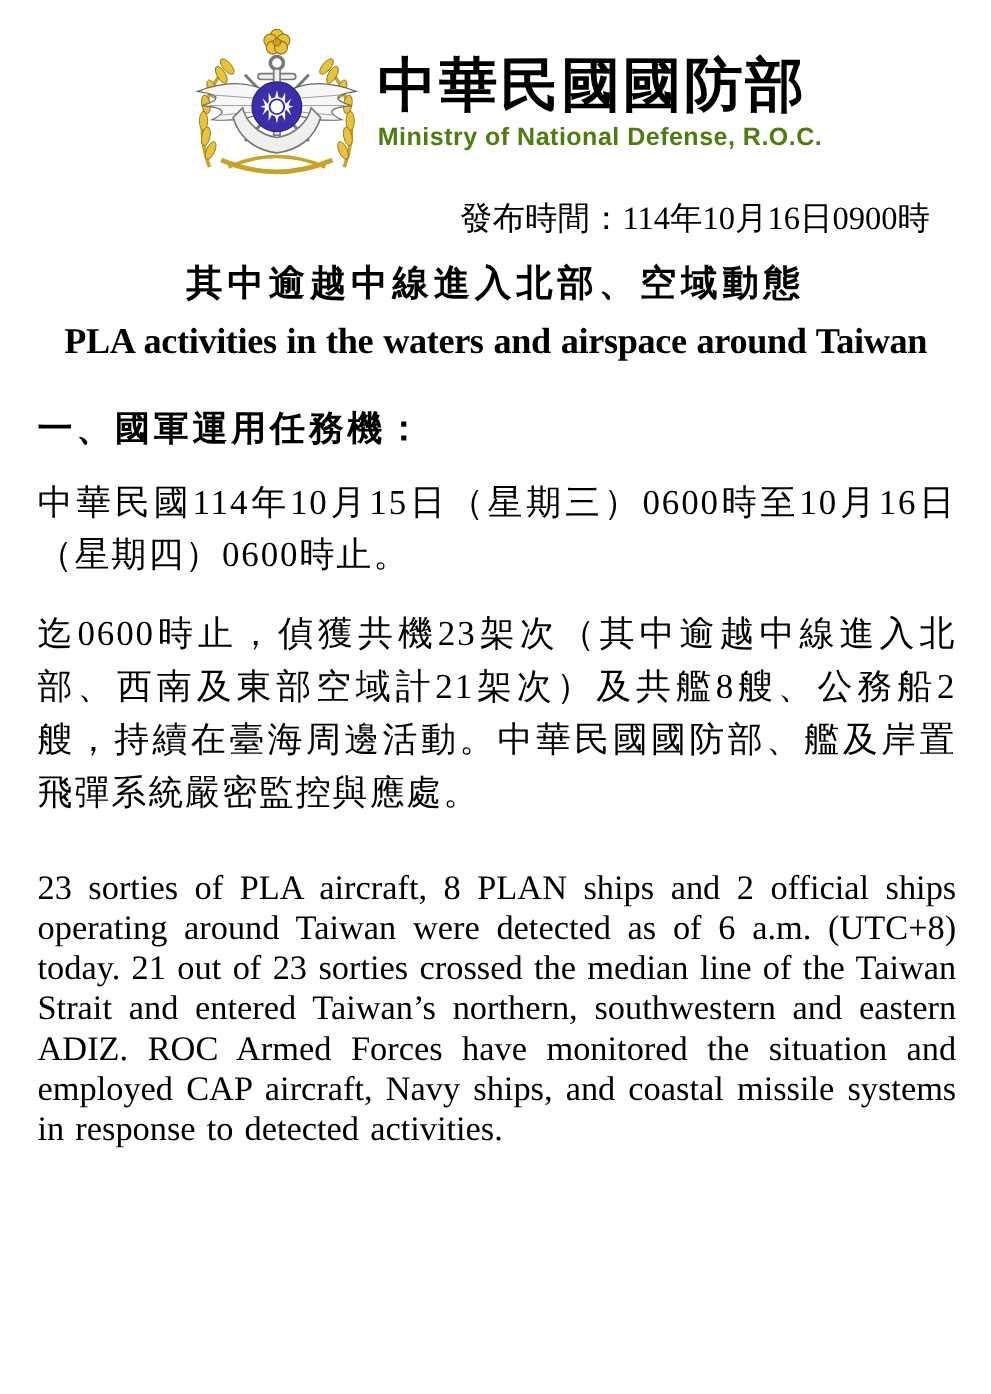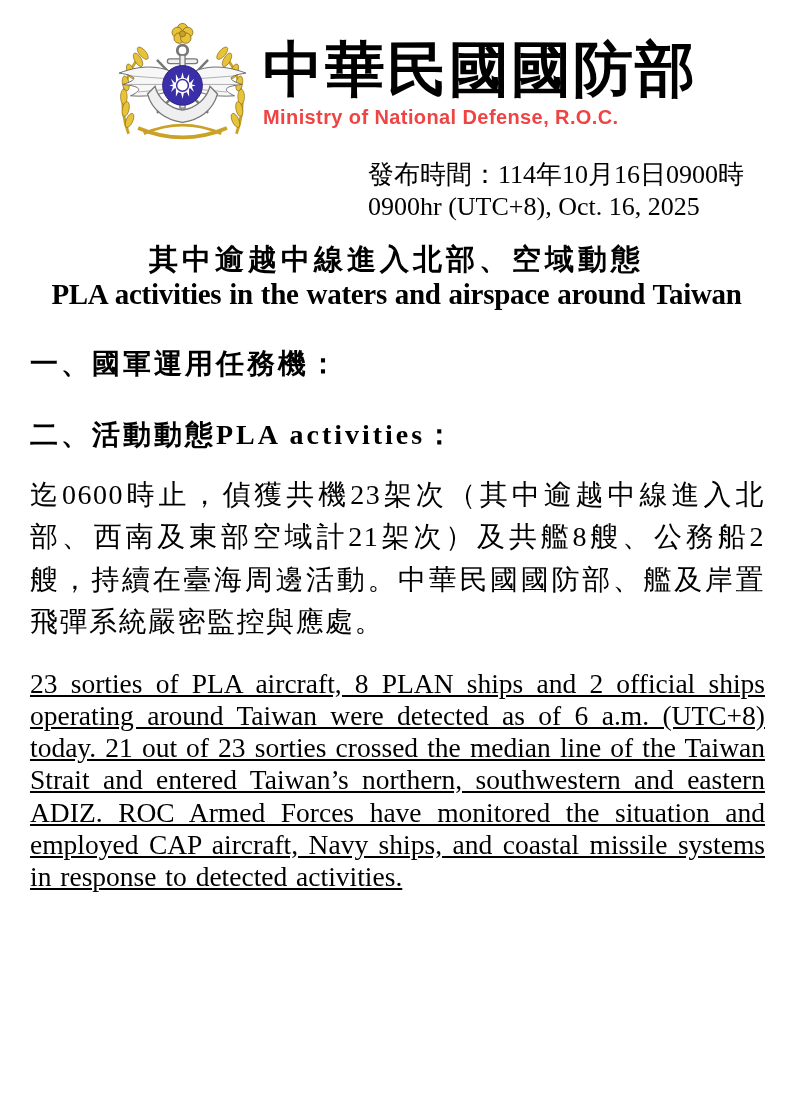--- a/index.html
+++ b/index.html
@@ -13,60 +13,60 @@
   .page{width:793px;height:1115px;position:relative;}
 
   
   .header{
     display:flex;align-items:center;justify-content:center;
     margin-top:22px;padding-left:14px;gap:8px;
   }
   .emblem{width:145px;height:123px;flex:0 0 auto;}
   .org-names{display:flex;flex-direction:column;align-items:flex-start;}
   .org-zh{
-    font-size:60px;font-weight:600;letter-spacing:2px;line-height:1.05;
+    font-size:47px;font-weight:600;letter-spacing:2px;line-height:1.05;
     white-space:nowrap;
   }
   .org-en{
     font-family:"Liberation Sans","DejaVu Sans",sans-serif;
-    font-size:20px;font-weight:bold;color:#ef4444;
+    font-size:20px;font-weight:bold;color:#4d7c0f;
     letter-spacing:0.4px;margin-top:4px;white-space:nowrap;
   }
 
   
   .release{
     margin-top:14px;margin-left:368px;
     font-size:26px;line-height:1.23;
   }
   .release div{white-space:nowrap;}
 
   
   .doc-title{margin-top:20px;text-align:center;}
   .doc-title-zh{
     font-size:29px;font-weight:bold;letter-spacing:4px;line-height:1.15;
   }
   .doc-title-en{
     font-size:29px;font-weight:bold;letter-spacing:-0.3px;word-spacing:1px;
-    line-height:1.15;margin-top:2px;
+    line-height:1.15;margin-top:13px;
   }
 
   
   .content{margin:0 28px 0 30px;}
   .sec-heading{
     font-size:28px;font-weight:bold;letter-spacing:3px;
     margin-top:33px;white-space:nowrap;
   }
   .para{font-size:28px;}
   .para-zh{
     margin-top:20px;text-align:justify;
     letter-spacing:1.5px;line-height:1.52;
   }
   .para-en{
-    margin-top:24px;text-align:justify;
-    line-height:1.17;word-spacing:2px;font-size:27.5px;text-decoration:underline;
+    margin-top:37px;text-align:justify;
+    line-height:1.17;word-spacing:2px;font-size:27.5px;
   }
   .line-en{margin-top:24px;word-spacing:3px;font-size:27px;white-space:nowrap;}
 </style>
 </head>
 <body>
 
 <div class="page">
 
   <div class="header">
     <svg class="emblem" viewBox="0 0 150 130" xmlns="http://www.w3.org/2000/svg">
@@ -146,30 +146,29 @@
     </svg>
 
     <div class="org-names">
       <div class="org-zh">中華民國國防部</div>
       <div class="org-en">Ministry of National Defense, R.O.C.</div>
     </div>
   </div>
 
   <div class="release">
     <div>發布時間：114年10月16日0900時</div>
-    <div>0900hr (UTC+8), Oct. 16, 2025</div>
   </div>
 
   <div class="doc-title">
     <div class="doc-title-zh">其中逾越中線進入北部、空域動態</div>
     <div class="doc-title-en">PLA activities in the waters and airspace around Taiwan</div>
   </div>
 
   <div class="content">
 
     <div class="sec-heading">一、國軍運用任務機：</div>
+    <div class="para para-zh">中華民國114年10月15日（星期三）0600時至10月16日（星期四）0600時止。</div>
 
-    <div class="sec-heading">二、活動動態PLA activities：</div>
     <div class="para para-zh">迄0600時止，偵獲共機23架次（其中逾越中線進入北部、西南及東部空域計21架次）及共艦8艘、公務船2艘，持續在臺海周邊活動。中華民國國防部、艦及岸置飛彈系統嚴密監控與應處。</div>
     <div class="para para-en">23 sorties of PLA aircraft, 8 PLAN ships and 2 official ships operating around Taiwan were detected as of 6 a.m. (UTC+8) today. 21 out of 23 sorties crossed the median line of the Taiwan Strait and entered Taiwan’s northern, southwestern and eastern ADIZ. ROC Armed Forces have monitored the situation and employed CAP aircraft, Navy ships, and coastal missile systems in response to detected activities.</div>
 
   </div>
 </div>
 
 </body></html>

